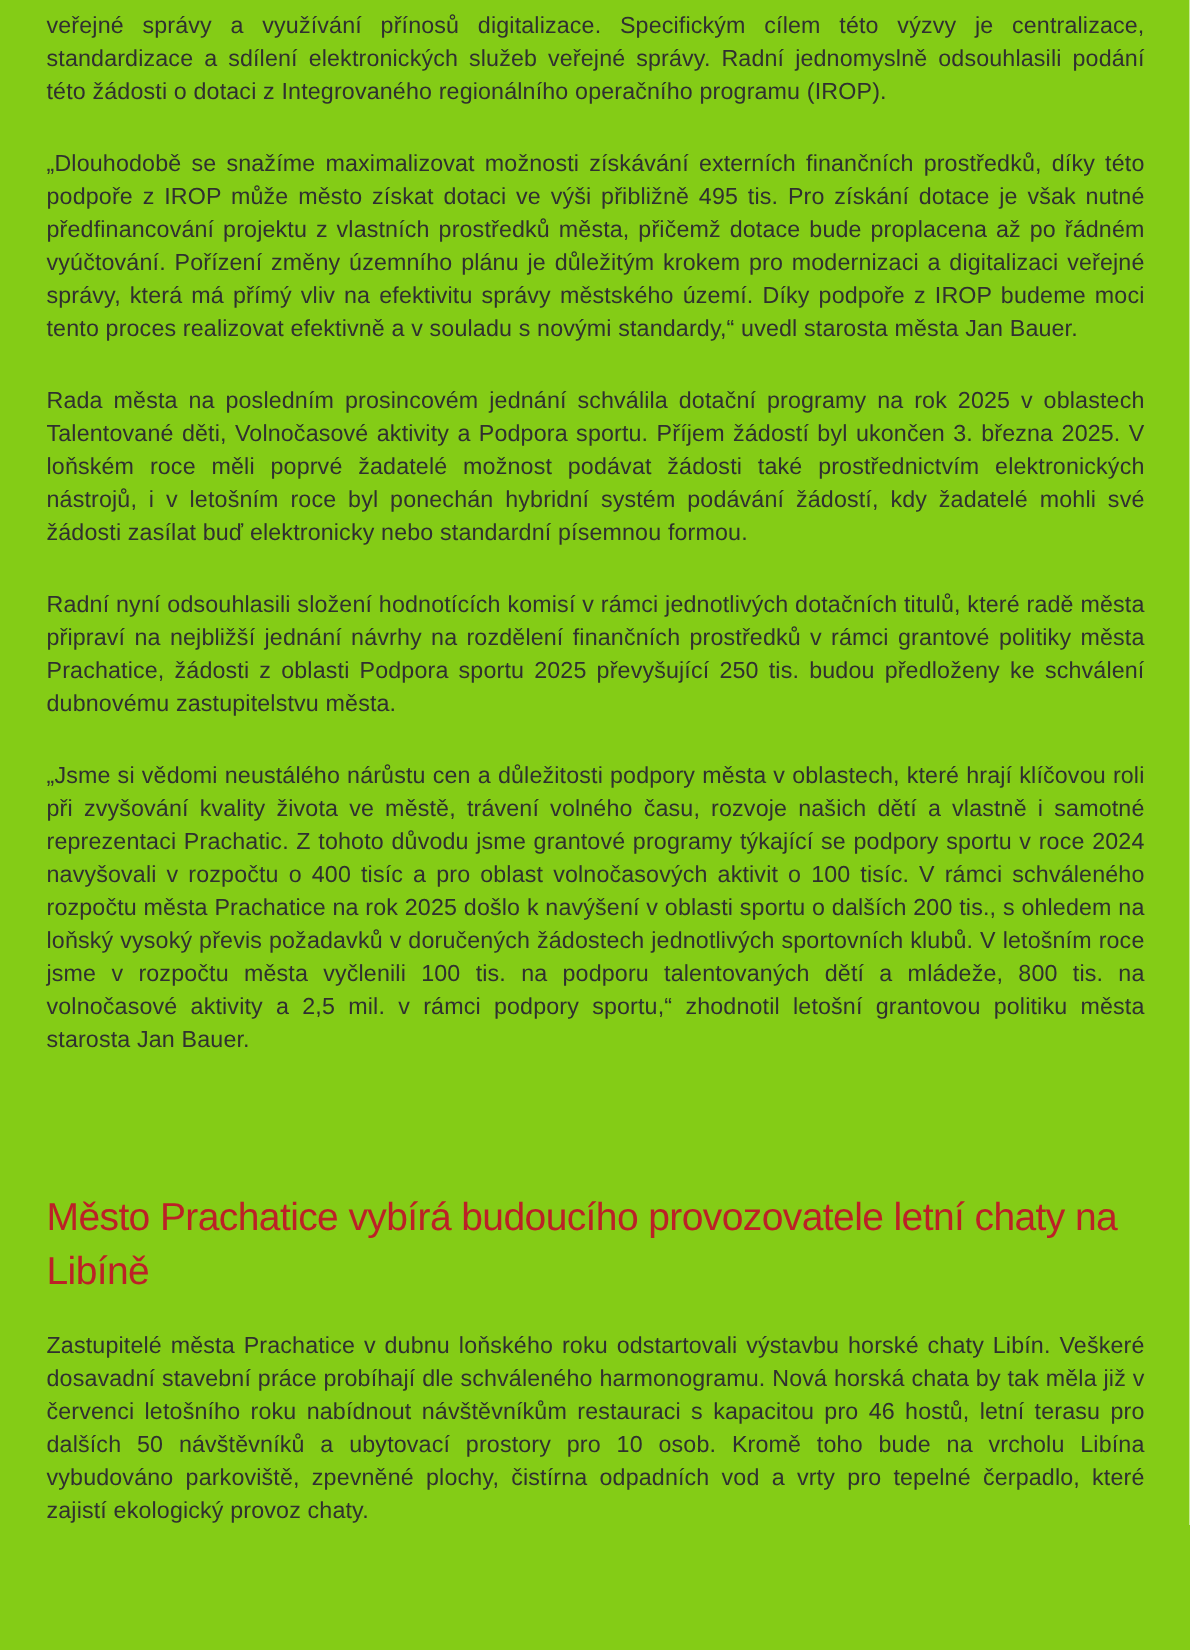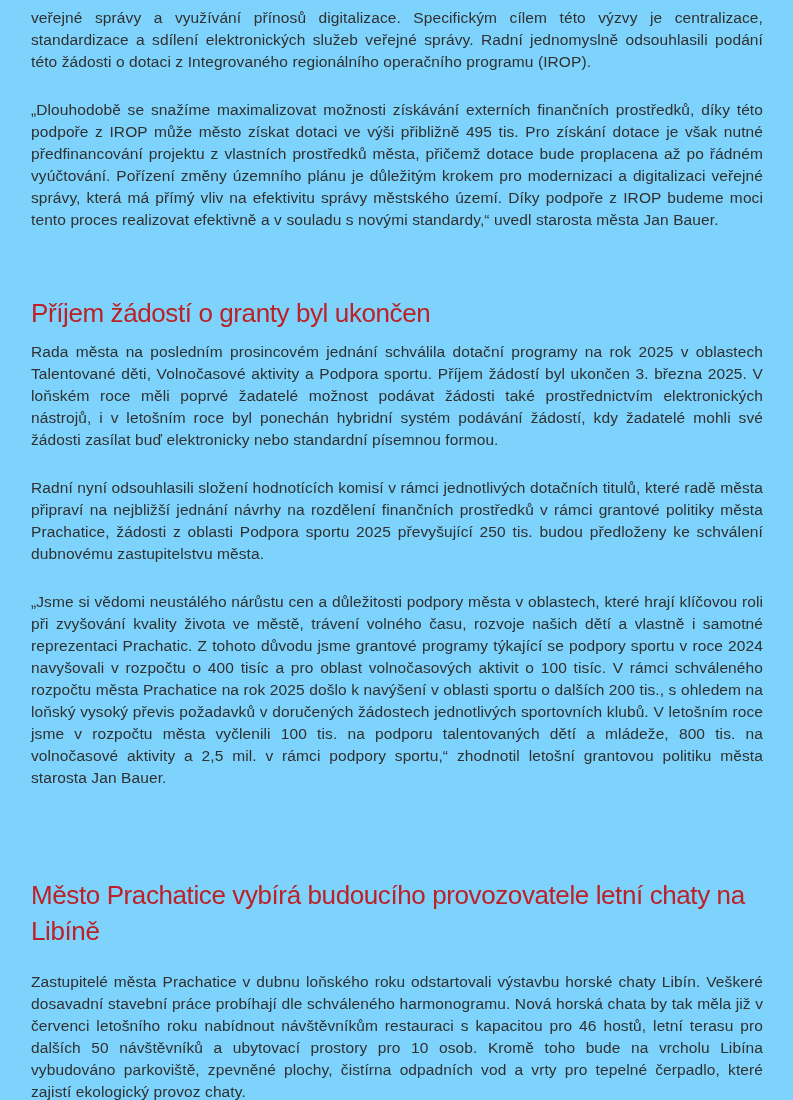--- a/index.html
+++ b/index.html
@@ -5,21 +5,21 @@
   html, body {
     margin: 0;
     padding: 0;
     background: #ffffff;
   }
   .page {
     position: relative;
     width: 793px;
     height: 1100px;
     margin: 0 auto;
-    background: #7dd3fc;
+    background: #84cc16;
     box-sizing: border-box;
     padding: 7px 30px 0 31px;
     overflow: hidden;
     font-family: "Liberation Sans", sans-serif;
   }
   .body-text {
     margin: 0 0 26px 0;
     font-size: 15.5px;
     line-height: 22px;
     letter-spacing: 0.1px;
@@ -45,21 +45,20 @@
 </style>
 </head>
 <body>
 
 <div class="page">
 
   <p class="body-text">veřejné správy a využívání přínosů digitalizace. Specifickým cílem této výzvy je centralizace, standardizace a sdílení elektronických služeb veřejné správy. Radní jednomyslně odsouhlasili podání této žádosti o dotaci z Integrovaného regionálního operačního programu (IROP).</p>
 
   <p class="body-text">„Dlouhodobě se snažíme maximalizovat možnosti získávání externích finančních prostředků, díky této podpoře z IROP může město získat dotaci ve výši přibližně 495 tis. Pro získání dotace je však nutné předfinancování projektu z vlastních prostředků města, přičemž dotace bude proplacena až po řádném vyúčtování. Pořízení změny územního plánu je důležitým krokem pro modernizaci a digitalizaci veřejné správy, která má přímý vliv na efektivitu správy městského území. Díky podpoře z IROP budeme moci tento proces realizovat efektivně a v souladu s novými standardy,“ uvedl starosta města Jan Bauer.</p>
 
-  <h1 class="section-heading first">Příjem žádostí o granty byl ukončen</h1>
 
   <p class="body-text">Rada města na posledním prosincovém jednání schválila dotační programy na rok 2025 v oblastech Talentované děti, Volnočasové aktivity a Podpora sportu. Příjem žádostí byl ukončen 3. března 2025. V loňském roce měli poprvé žadatelé možnost podávat žádosti také prostřednictvím elektronických nástrojů, i v letošním roce byl ponechán hybridní systém podávání žádostí, kdy žadatelé mohli své žádosti zasílat buď elektronicky nebo standardní písemnou formou.</p>
 
   <p class="body-text">Radní nyní odsouhlasili složení hodnotících komisí v rámci jednotlivých dotačních titulů, které radě města připraví na nejbližší jednání návrhy na rozdělení finančních prostředků v rámci grantové politiky města Prachatice, žádosti z oblasti Podpora sportu 2025 převyšující 250 tis. budou předloženy ke schválení dubnovému zastupitelstvu města.</p>
 
   <p class="body-text">„Jsme si vědomi neustálého nárůstu cen a důležitosti podpory města v oblastech, které hrají klíčovou roli při zvyšování kvality života ve městě, trávení volného času, rozvoje našich dětí a vlastně i samotné reprezentaci Prachatic. Z tohoto důvodu jsme grantové programy týkající se podpory sportu v roce 2024 navyšovali v rozpočtu o 400 tisíc a pro oblast volnočasových aktivit o 100 tisíc. V rámci schváleného rozpočtu města Prachatice na rok 2025 došlo k navýšení v oblasti sportu o dalších 200 tis., s ohledem na loňský vysoký převis požadavků v doručených žádostech jednotlivých sportovních klubů. V letošním roce jsme v rozpočtu města vyčlenili 100 tis. na podporu talentovaných dětí a mládeže, 800 tis. na volnočasové aktivity a 2,5 mil. v rámci podpory sportu,“ zhodnotil letošní grantovou politiku města starosta Jan Bauer.</p>
 
   <h1 class="section-heading second">Město Prachatice vybírá budoucího provozovatele letní chaty na Libíně</h1>
 
   <p class="body-text">Zastupitelé města Prachatice v dubnu loňského roku odstartovali výstavbu horské chaty Libín. Veškeré dosavadní stavební práce probíhají dle schváleného harmonogramu. Nová horská chata by tak měla již v červenci letošního roku nabídnout návštěvníkům restauraci s kapacitou pro 46 hostů, letní terasu pro dalších 50 návštěvníků a ubytovací prostory pro 10 osob. Kromě toho bude na vrcholu Libína vybudováno parkoviště, zpevněné plochy, čistírna odpadních vod a vrty pro tepelné čerpadlo, které zajistí ekologický provoz chaty.</p>

